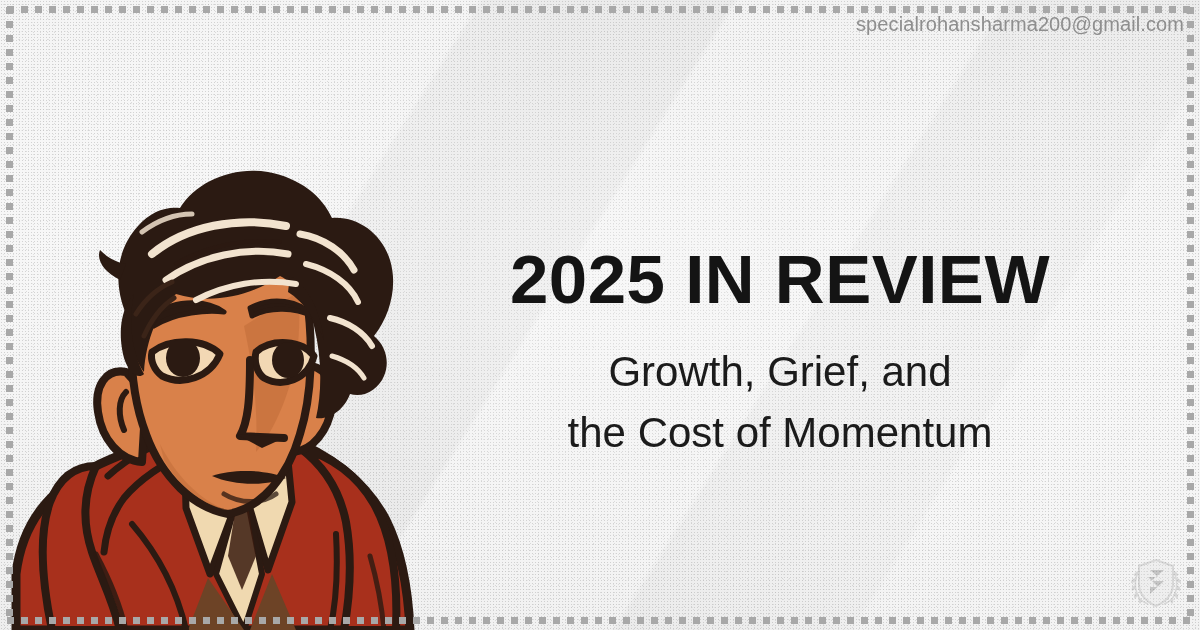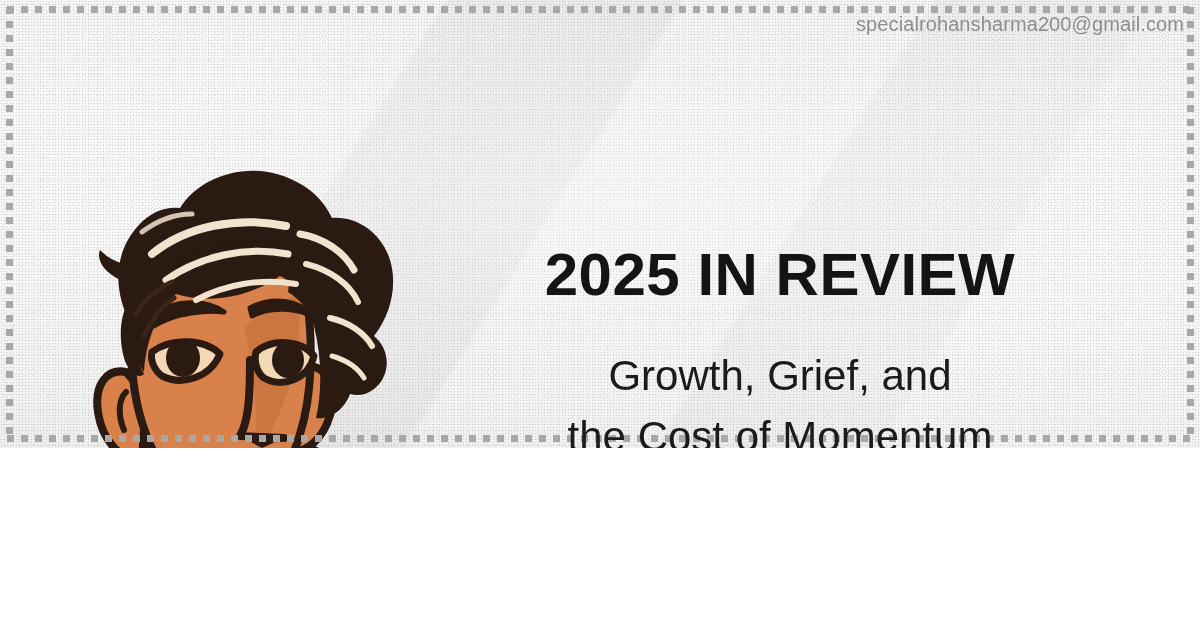--- a/index.html
+++ b/index.html
@@ -3,21 +3,21 @@
 <meta charset="utf-8">
 <style>
   html, body {
     margin: 0;
     padding: 0;
     background: #ffffff;
   }
   #poster {
     position: relative;
     width: 1200px;
-    height: 448px;
+    height: 630px;
     overflow: hidden;
     background-color: #f2f2f2;
     font-family: "Liberation Sans", sans-serif;
   }
 
   
   .bg-base {
     position: absolute;
     inset: 0;
     background:
@@ -113,31 +113,31 @@
 
   
   .text-block {
     position: absolute;
     left: 440px;
     top: 245px;
     width: 680px;
     text-align: center;
   }
   .headline {
-    font-size: 60px;
+    font-size: 69px;
     font-weight: 700;
     letter-spacing: 0.5px;
     color: #141414;
     line-height: 1.0;
     margin: 0;
     white-space: nowrap;
     text-align: center;
   }
   .subline {
-    margin-top: 41px;
+    margin-top: 28px;
     font-size: 42px;
     font-weight: 400;
     color: #1b1b1b;
     line-height: 1.45;
   }
   .subline-row { white-space: nowrap; }
 
   
   .watermark {
     position: absolute;

